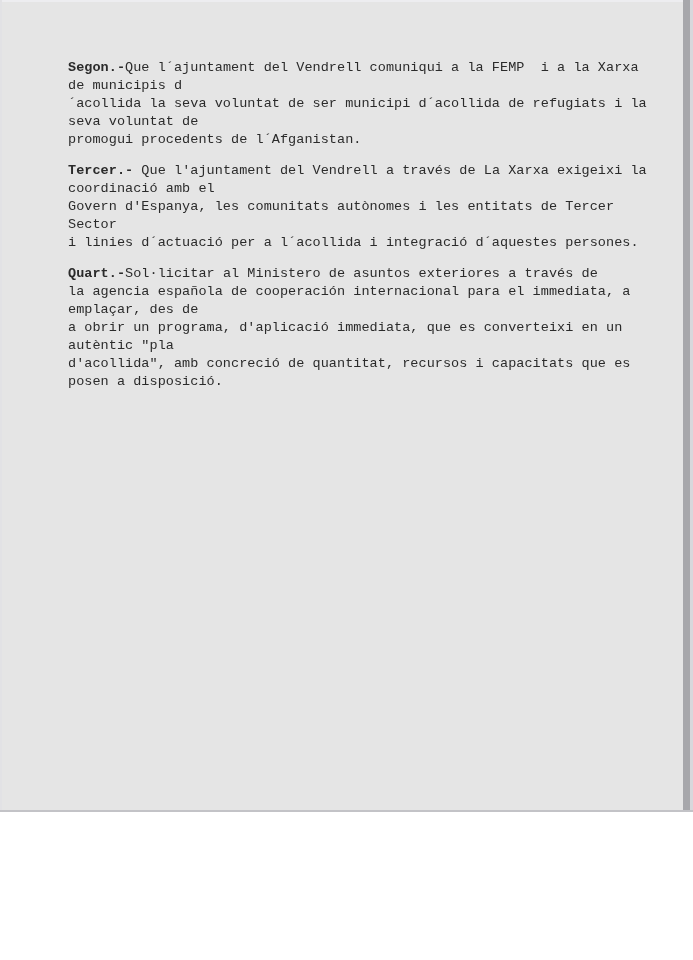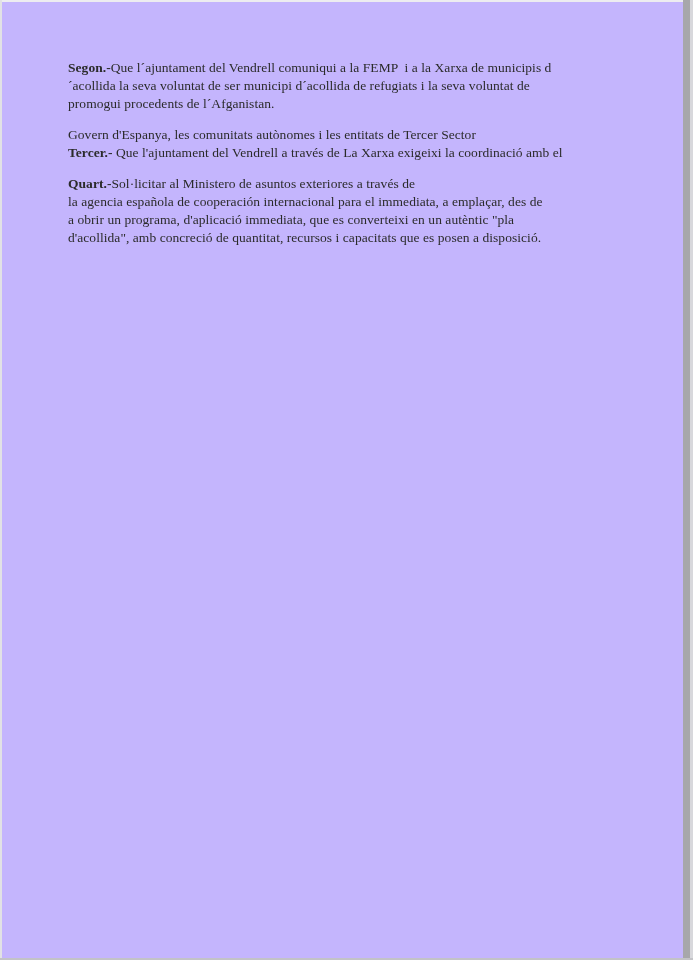--- a/index.html
+++ b/index.html
@@ -3,24 +3,24 @@
 <meta charset="utf-8">
 <style>
   html, body {
     margin: 0;
     padding: 0;
     background: #ffffff;
   }
   .page {
     position: relative;
     width: 693px;
-    height: 960px;
-    background: #c4b5fd;
+    height: 812px;
+    background: #e5e5e5;
     overflow: hidden;
-    font-family: Liberation Serif, serif;
+    font-family: Liberation Mono, monospace;
   }
   
   .edge-top {
     position: absolute; top: 0; left: 0; right: 0; height: 2px;
     background: #ededf0;
   }
   .edge-left {
     position: absolute; top: 0; bottom: 0; left: 0; width: 2px;
     background: #e2e2e5;
   }
@@ -65,22 +65,23 @@
 
   <div class="text-block">
 
     <p class="para">
       <span class="line"><b class="plabel">Segon.-</b><span>Que l´ajuntament del Vendrell comuniqui a la FEMP  i a la Xarxa de municipis d</span></span>
       <span class="line">´acollida la seva voluntat de ser municipi d´acollida de refugiats i la seva voluntat de</span>
       <span class="line">promogui procedents de l´Afganistan.</span>
     </p>
 
     <p class="para">
+      <span class="line"><b class="plabel">Tercer.-</b><span> Que l'ajuntament del Vendrell a través de La Xarxa exigeixi la coordinació amb el</span></span>
       <span class="line">Govern d'Espanya, les comunitats autònomes i les entitats de Tercer Sector</span>
-      <span class="line"><b class="plabel">Tercer.-</b><span> Que l'ajuntament del Vendrell a través de La Xarxa exigeixi la coordinació amb el</span></span>
+      <span class="line">i linies d´actuació per a l´acollida i integració d´aquestes persones.</span>
     </p>
 
     <p class="para">
       <span class="line"><b class="plabel">Quart.-</b><span>Sol·licitar al Ministero de asuntos exteriores a través de</span></span>
       <span class="line">la agencia española de cooperación internacional para el immediata, a emplaçar, des de</span>
       <span class="line">a obrir un programa, d'aplicació immediata, que es converteixi en un autèntic "pla</span>
       <span class="line">d'acollida", amb concreció de quantitat, recursos i capacitats que es posen a disposició.</span>
     </p>
 
   </div>

